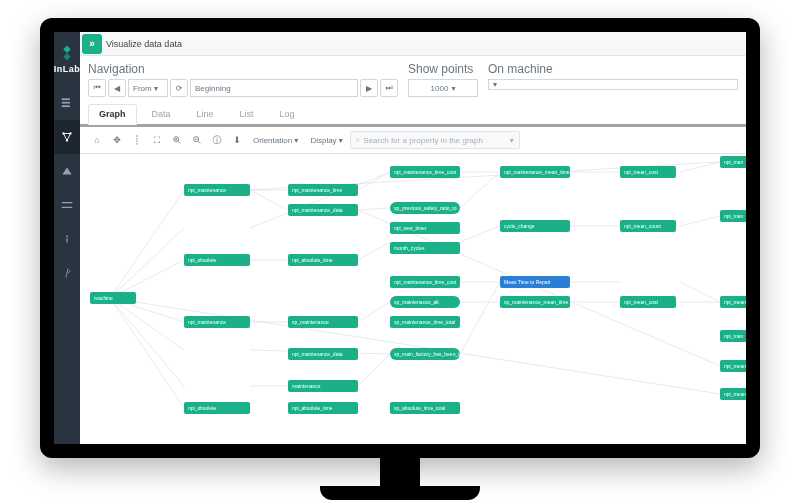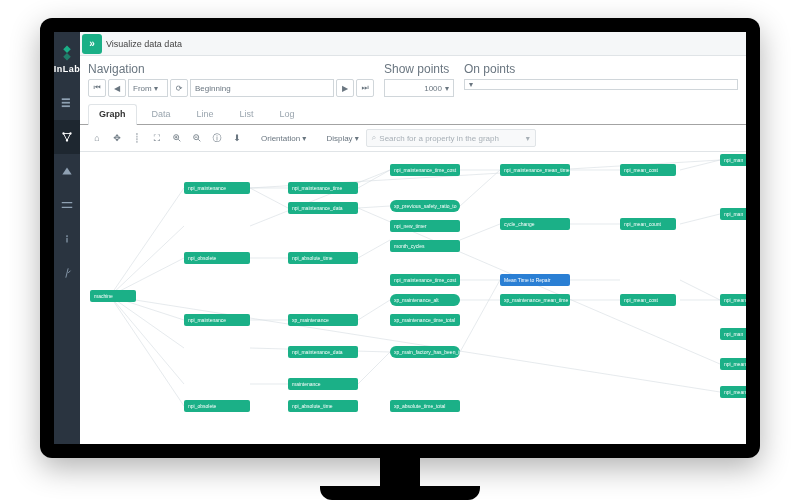--- a/index.html
+++ b/index.html
@@ -26,27 +26,27 @@
 
   .controls { padding:6px 8px 4px; font-size:8px; color:#6a7680; }
   .ctrl-row { display:flex; gap:10px; align-items:flex-start; }
   .ctrl-group { display:flex; flex-direction:column; gap:3px; }
   .ctrl-label { font-size:12px; color:#6a7680; font-weight:500; }
   .btnrow { display:flex; gap:2px; }
   .sq { width:18px; height:18px; border:1px solid #d0d6da; background:#fff; border-radius:2px; display:flex; align-items:center; justify-content:center; font-size:8px; color:#6a7680; }
   .field { height:18px; border:1px solid #d0d6da; background:#fff; border-radius:0; padding:0 4px; display:flex; align-items:center; font-size:8px; color:#6a7680; gap:3px; }
   .grow { flex:1; min-width:0; }
 
-  .tabs { display:flex; gap:4px; padding:3px 8px 0; border-bottom:1px solid #a3a3a3; font-size:9px; }
+  .tabs { display:flex; gap:4px; padding:3px 8px 0; border-bottom:3px solid #a3a3a3; font-size:9px; }
   .tab { padding:4px 10px 5px; color:#9aa5ae; border:1px solid transparent; border-bottom:none; border-radius:3px 3px 0 0; }
   .tab.active { color:#333; border-color:#e0e4e7; background:#fff; font-weight:600; margin-bottom:-1px; }
 
   .toolbar { display:flex; gap:2px; align-items:center; padding:4px 8px; border-bottom:1px solid #e0e4e7; }
   .tool { width:18px; height:18px; display:flex; align-items:center; justify-content:center; color:#6a7680; font-size:9px; }
-  .tool-txt { height:18px; padding:0 5px; display:flex; align-items:center; font-size:8px; color:#6a7680; gap:2px;margin-left:8px; }
+  .tool-txt { height:18px; padding:0 5px; display:flex; align-items:center; font-size:8px; color:#6a7680; gap:2px; }
   .search-box { height:18px; border:1px solid #e0e4e7; background:#f8f9fa; border-radius:2px; padding:0 5px; display:flex; align-items:center; gap:3px; font-size:8px; color:#a8b0b7; flex:1; max-width:170px; }
 
   .canvas { position:relative; flex:1; overflow:hidden; background:#fff; }
   .node { position:absolute; height:12px; border-radius:2px; display:flex; align-items:center; padding:0 4px; font-size:5px; color:#fff; white-space:nowrap; overflow:hidden; }
   .node.green { background:#1bb087; }
   .node.pill { border-radius:6px; background:#1bb087; }
   .node.blue { background:#2a7fd4; }
   .edge { stroke:#d5dbe0; stroke-width:.6; fill:none; }
 </style>
 </head>
@@ -112,36 +112,36 @@
       <div class="ctrl-row">
         <div class="ctrl-group">
           <div class="ctrl-label">Navigation</div>
           <div class="btnrow">
             <div class="sq">⏮</div>
             <div class="sq">◀</div>
             <div class="field" style="width:40px">
                   <span>From ▾</span>
                 </div>
             <div class="sq">⟳</div>
-            <div class="field" style="width:144px">
+            <div class="field" style="width:168px">
                   <span>Beginning</span>
                 </div>
             <div class="sq">▶</div>
             <div class="sq">⏭</div>
           </div>
         </div>
         <div class="ctrl-group">
           <div class="ctrl-label">Show points</div>
-          <div class="field" style="width:70px;justify-content:flex-end">
+          <div class="field" style="width:70px;justify-content:center">
                 <span>1000</span>
                 <span>▾</span>
               </div>
         </div>
         <div class="ctrl-group grow">
-          <div class="ctrl-label">On points</div>
+          <div class="ctrl-label">On machine</div>
           <div class="field grow" style="justify-content:space-between">
                 <span>▾</span>
               </div>
         </div>
       </div>
     </div>
 
     <div class="tabs">
       <div class="tab active">Graph</div>
       <div class="tab">Data</div>

